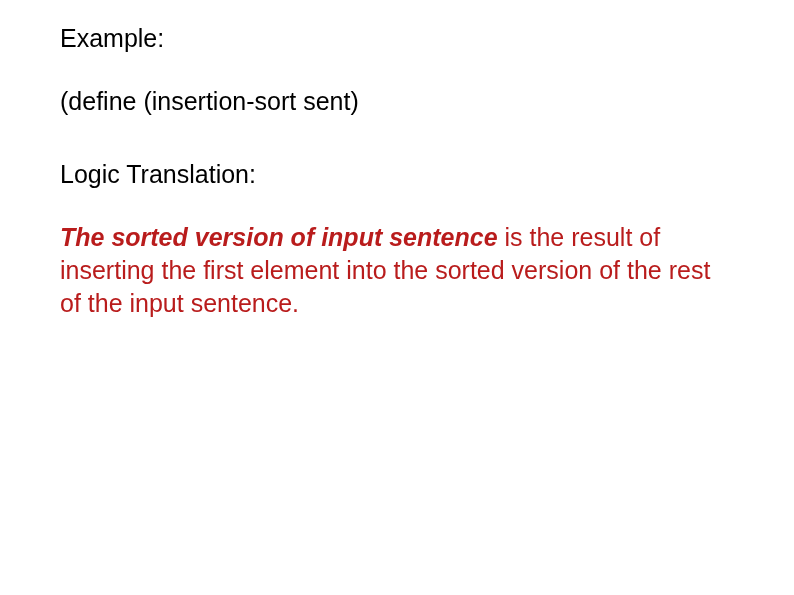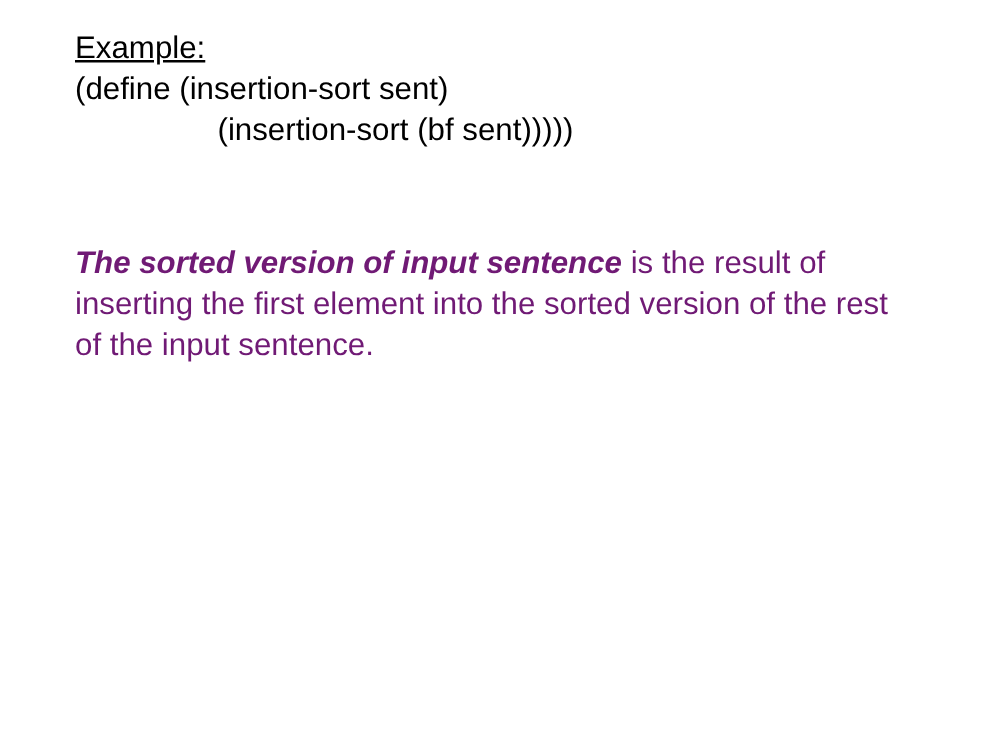--- a/index.html
+++ b/index.html
@@ -12,50 +12,50 @@
     overflow: hidden;
   }
   .slide {
     padding: 22px 60px;
     box-sizing: border-box;
     font-size: 25px;
     line-height: 1.32;
     color: #000000;
   }
   .heading {
-    text-decoration: underline;
+    margin-bottom: 30px;
   }
   .code-block {
-    margin-bottom: 73px;
+    margin-bottom: 40px;
   }
   .code-line-1 { padding-left: 0; }
   .code-line-2 { padding-left: 38px; }
   .code-line-3 { padding-left: 76px; }
   .code-line-4 { padding-left: 114px; }
   .logic-heading {
     margin-bottom: 30px;
   }
   .translation {
-    color: #701a75;
+    color: #b91c1c;
   }
   .emph {
     font-weight: bold;
     font-style: italic;
   }
 </style>
 </head>
 <body>
 
 <div class="slide">
 
   <div class="heading">Example:</div>
 
   <div class="code-block">
     <div class="code-line-1">(define (insertion-sort sent)</div>
-    <div class="code-line-4">(insertion-sort (bf sent)))))</div>
   </div>
 
+  <div class="logic-heading">Logic Translation:</div>
 
   <div class="translation">
     <span class="emph">The sorted version of input sentence</span><span> is the result of inserting the first element into the sorted version of the rest of the input sentence.</span>
   </div>
 
 </div>
 
 </body></html>

